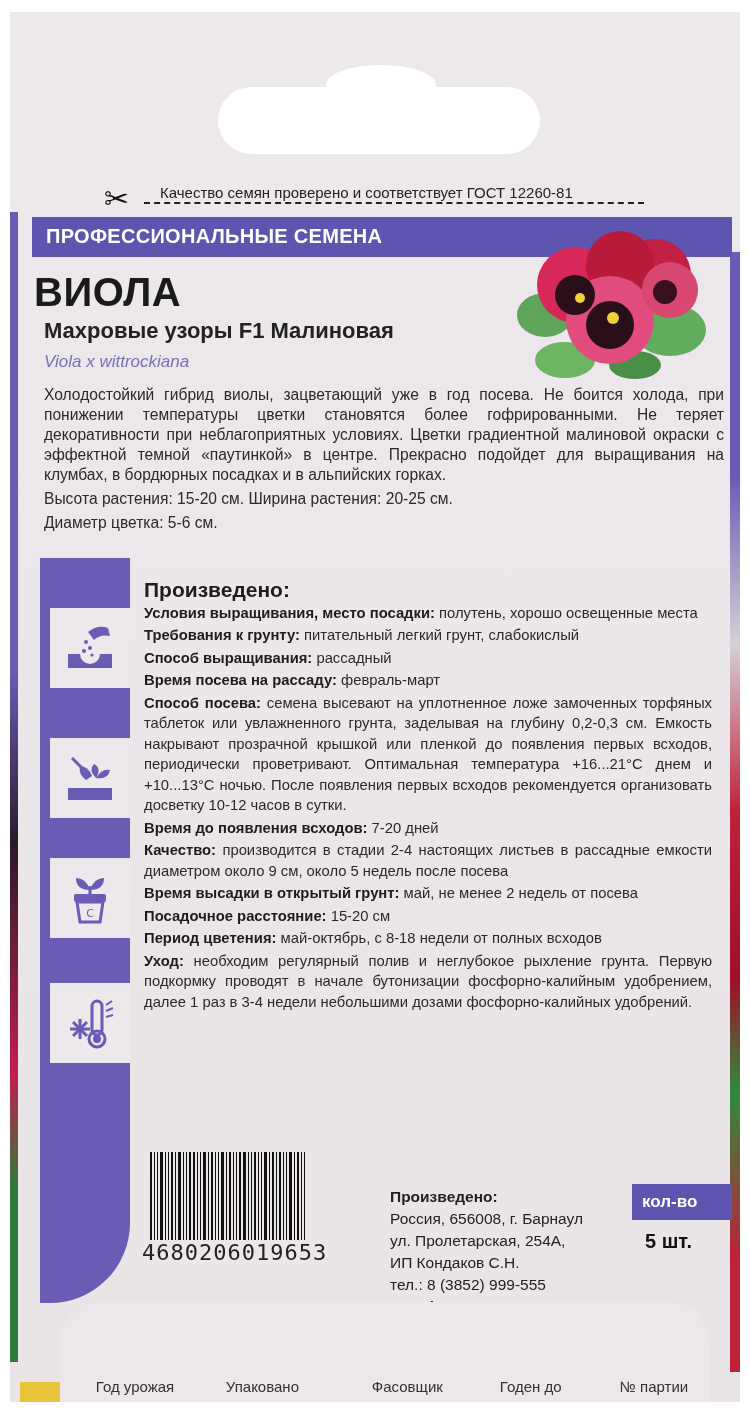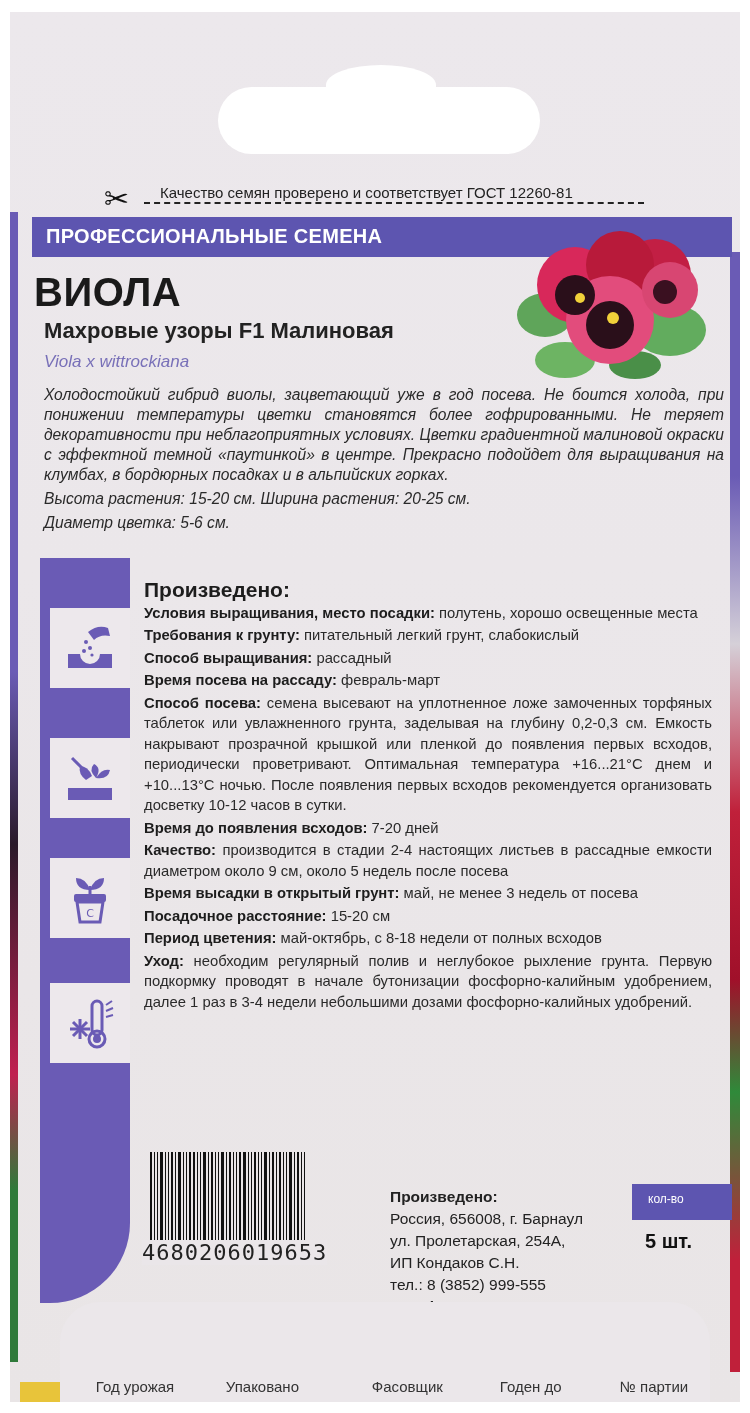--- a/index.html
+++ b/index.html
@@ -31,21 +31,21 @@
   .brand-band span { position: absolute; left: 14px; top: 8px; color: #ffffff; font-weight: 700;
     font-size: 20px; letter-spacing: 0.3px; }
 
   .title { position: absolute; left: 24px; top: 258px; font-size: 40px; font-weight: 900; color: #1a1a1a; letter-spacing: 0.5px; }
   .subtitle { position: absolute; left: 34px; top: 306px; font-size: 22px; font-weight: 700; color: #222; }
   .latin { position: absolute; left: 34px; top: 340px; font-size: 17px; font-style: italic; color: #7870b8; }
 
   .flower { position: absolute; left: 495px; top: 208px; width: 210px; height: 160px; }
 
   .description { position: absolute; left: 34px; top: 373px; width: 680px; font-size: 15.6px; line-height: 20px; color: #2a2a2a; text-align: justify; }
-  .description p { margin-bottom: 4px; font-style: italic; }
+  .description p { margin-bottom: 4px; }
 
   .sidebar { position: absolute; left: 30px; top: 546px; width: 90px; height: 745px;
     background: #6a5bb5; border-radius: 0 0 80px 0; }
   .icon-box { position: absolute; left: 10px; width: 80px; height: 80px; background: #ede8ec; display: flex;
     align-items: center; justify-content: center; }
 
   .agro { position: absolute; left: 134px; top: 568px; width: 568px; font-size: 14.8px; line-height: 20.5px; color: #2a2a2a; }
   .agro h2 { font-size: 21px; font-weight: 800; color: #1d1d1d; margin-bottom: 2px; }
   .agro .row { margin-bottom: 2px; text-align: justify; }
   .agro b { font-weight: 700; color: #1d1d1d; }
@@ -53,21 +53,21 @@
   .barcode { position: absolute; left: 140px; top: 1140px; width: 210px; height: 110px; }
   .barcode .bars { position: absolute; left: 0; top: 0; width: 210px; height: 92px; display: flex; align-items: flex-start; }
   .barcode .bars i { display: block; height: 92px; background: #111; margin-right: 2px; }
   .barcode .digits { position: absolute; left: -8px; top: 88px; font-family: "DejaVu Sans Mono", monospace; font-size: 22px; color: #222; letter-spacing: 1px; background: #eae6e9; }
 
   .maker { position: absolute; left: 380px; top: 1138px; font-size: 15.5px; line-height: 22px; color: #222; }
   .maker .head { font-weight: 800; margin-top: 36px; }
   .maker .site { font-weight: 800; }
 
   .qty-badge { position: absolute; left: 622px; top: 1172px; width: 100px; height: 36px; background: #5d55b0; }
-  .qty-badge span { position: absolute; left: 16px; top: 8px; color: #fff; font-weight: 400; font-size: 12px; }
+  .qty-badge span { position: absolute; left: 10px; top: 8px; color: #fff; font-weight: 700; font-size: 17px; }
   .qty-value { position: absolute; left: 635px; top: 1218px; font-size: 20px; font-weight: 900; color: #111; }
 
   .stamp-area { position: absolute; left: 50px; top: 1290px; width: 650px; height: 100px; background: #ebe7ea;
     border-radius: 40px 40px 0 0; }
   .yellow-corner { position: absolute; left: 10px; top: 1370px; width: 300px; height: 20px; background: #e8c43a; }
   .stamp-labels { position: absolute; left: 62px; top: 1366px; width: 640px; display: flex; font-size: 15px; color: #333; justify-content: center; }
   .stamp-labels span { display: inline-block; }
 </style>
 </head>
 <body>
@@ -164,21 +164,21 @@
 
   <div class="agro">
     <h2>Произведено:</h2>
     <div class="row"><b>Условия выращивания, место посадки:</b><span> полутень, хорошо освещенные места</span></div>
     <div class="row"><b>Требования к грунту:</b><span> питательный легкий грунт, слабокислый</span></div>
     <div class="row"><b>Способ выращивания:</b><span> рассадный</span></div>
     <div class="row"><b>Время посева на рассаду:</b><span> февраль-март</span></div>
     <div class="row"><b>Способ посева:</b><span> семена высевают на уплотненное ложе замоченных торфяных таблеток или увлажненного грунта, заделывая на глубину 0,2-0,3 см. Емкость накрывают прозрачной крышкой или пленкой до появления первых всходов, периодически проветривают. Оптимальная температура +16...21°С днем и +10...13°С ночью. После появления первых всходов рекомендуется организовать досветку 10-12 часов в сутки.</span></div>
     <div class="row"><b>Время до появления всходов:</b><span> 7-20 дней</span></div>
     <div class="row"><b>Качество:</b><span> производится в стадии 2-4 настоящих листьев в рассадные емкости диаметром около 9 см, около 5 недель после посева</span></div>
-    <div class="row"><b>Время высадки в открытый грунт:</b><span> май, не менее 3 недель от посева</span></div>
+    <div class="row"><b>Время высадки в открытый грунт:</b><span> май, не менее 2 недель от посева</span></div>
     <div class="row"><b>Посадочное расстояние:</b><span> 15-20 см</span></div>
     <div class="row"><b>Период цветения:</b><span> май-октябрь, с 8-18 недели от полных всходов</span></div>
     <div class="row"><b>Уход:</b><span> необходим регулярный полив и неглубокое рыхление грунта. Первую подкормку проводят в начале бутонизации фосфорно-калийным удобрением, далее 1 раз в 3-4 недели небольшими дозами фосфорно-калийных удобрений.</span></div>
   </div>
 
   <div class="barcode">
     <div class="bars" id="bars">
         <i style="width: 2px;"></i>
         <i style="width: 1px;"></i>
         <i style="width: 1px;"></i>

